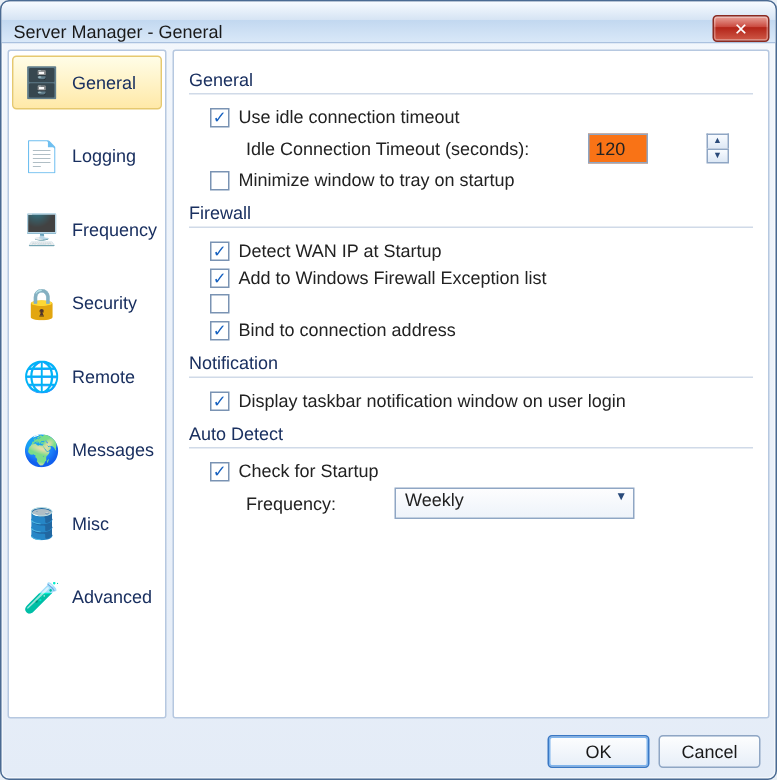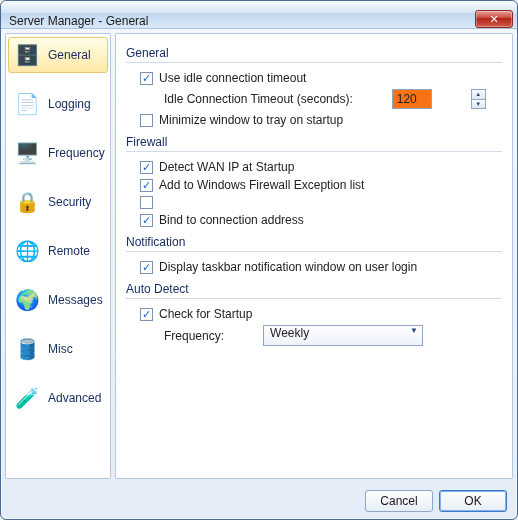--- a/index.html
+++ b/index.html
@@ -291,16 +291,16 @@
             <span>Weekly</span>
             <span class="arrow">▼</span>
           </div>
         </div>
       </div>
 
     </div>
   </div>
 
   <div class="footer">
+    <button class="btn default">OK</button>
     <button class="btn">Cancel</button>
-    <button class="btn default">OK</button>
   </div>
 </div>
 
 </body></html>

